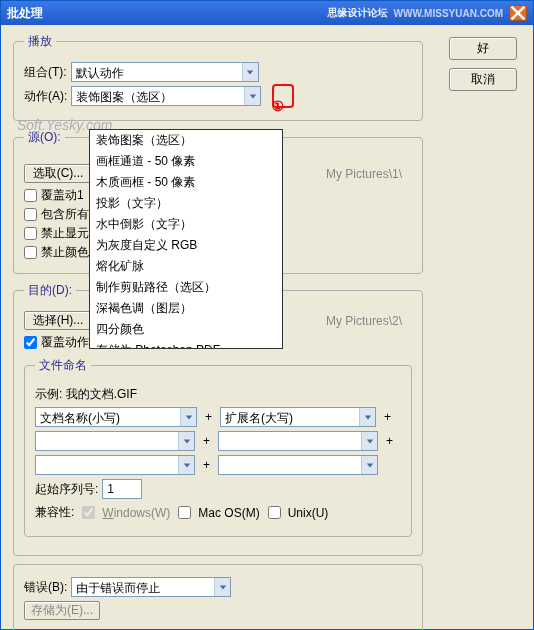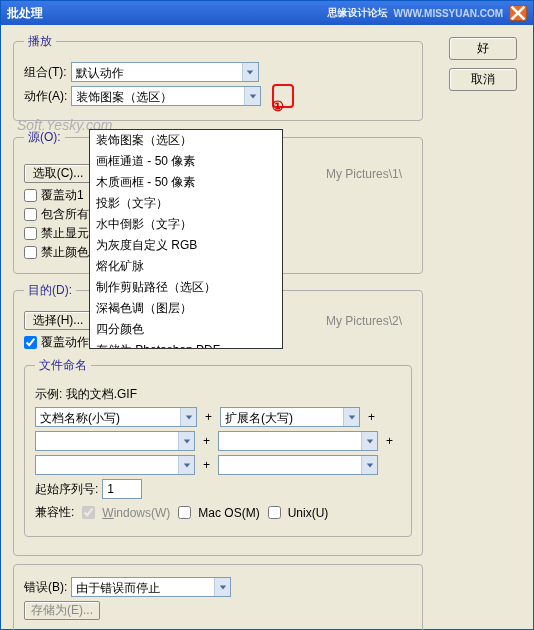--- a/index.html
+++ b/index.html
@@ -134,21 +134,21 @@
           <div class="row">
             <div class="select" style="width:162px">
               <div class="val">文档名称(小写)</div>
               <div class="arrow">
                   <svg viewBox="0 0 10 10">
                     <polygon points="1,3 9,3 5,8" fill="#4a6a9a"></polygon>
                   </svg>
                 </div>
             </div>
             <span class="plus">+</span>
-            <div class="select" style="width:140px">
+            <div class="select" style="width:156px">
               <div class="val">扩展名(大写)</div>
               <div class="arrow">
                   <svg viewBox="0 0 10 10">
                     <polygon points="1,3 9,3 5,8" fill="#4a6a9a"></polygon>
                   </svg>
                 </div>
             </div>
             <span class="plus">+</span>
           </div>
 

